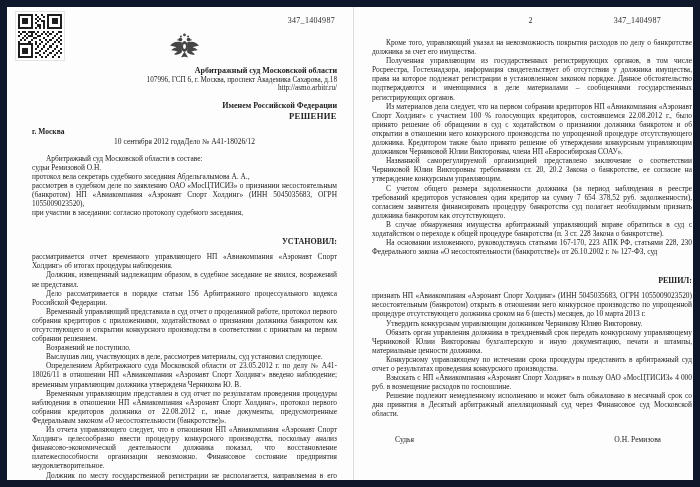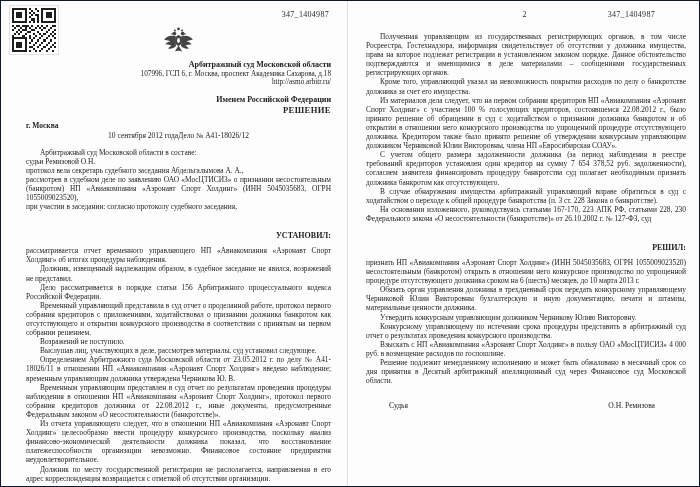--- a/index.html
+++ b/index.html
@@ -1,19 +1,19 @@
 <!DOCTYPE html>
 <html lang="ru"><head>
 <meta charset="utf-8">
 <style>
   html,body { margin:0; padding:0; background:#e9e9e9; }
   .sheet {
     position:relative; width:700px; height:487px; margin:0 auto;
     background:#fefefe; overflow:hidden; box-sizing:border-box;
-    border:1px solid #0f172a;
+    border:7px solid #0f172a;
     font-family:"Liberation Serif", serif; color:#222;
   }
   .page { position:absolute; top:0; bottom:0; background:#fdfdfd; box-sizing:border-box; }
   .page-left  { left:0; width:347px; border-right:1px solid #dedede; padding:0 16px 0 25px; }
   .page-right { left:347px; width:353px; padding:0 15px 0 18px; }
 
   .stamp { position:absolute; top:9px; font-size:8px; letter-spacing:.3px; color:#2a2a2a; }
   .stamp-left  { right:18px; }
   .stamp-right { right:46px; }
   .page-num { position:absolute; top:9px; left:0; width:100%; text-align:center; font-size:8px; color:#2a2a2a; }
@@ -135,34 +135,35 @@
       <p class="ind">Должник по месту государственной регистрации не располагается, направляемая в его адрес корреспонденция возвращается с отметкой об отсутствии организации.</p>
     </div>
   </div>
 
   <div class="page page-right">
 
     <div class="page-num">2</div>
     <div class="stamp stamp-right">347_1404987</div>
 
     <div class="body-text right-body">
+      <p class="ind">Кроме того, управляющий указал на невозможность покрытия расходов по делу о банкротстве должника за счет его имущества.</p>
       <p class="ind">Полученная управляющим из государственных регистрирующих органов, в том числе Росреестра, Гостехнадзора, информация свидетельствует об отсутствии у должника имущества, права на которое подлежат регистрации в установленном законом порядке. Данное обстоятельство подтверждаются и имеющимися в деле материалами – сообщениями государственных регистрирующих органов.</p>
-      <p class="ind">Кроме того, управляющий указал на невозможность покрытия расходов по делу о банкротстве должника за счет его имущества.</p>
       <p class="ind">Из материалов дела следует, что на первом собрании кредиторов НП «Авиакомпания «Аэронавт Спорт Холдинг» с участием 100 % голосующих кредиторов, состоявшемся 22.08.2012 г., было принято решение об обращении в суд с ходатайством о признании должника банкротом и об открытии в отношении него конкурсного производства по упрощенной процедуре отсутствующего должника. Кредитором также было принято решение об утверждении конкурсным управляющим должником Черниковой Юлии Викторовны, члена НП «Евросибирская СОАУ».</p>
+      <p class="ind">Названной саморегулируемой организацией представлено заключение о соответствии Черниковой Юлии Викторовны требованиям ст. 20, 20.2 Закона о банкротстве, ее согласие на утверждение конкурсным управляющим.</p>
       <p class="ind">С учетом общего размера задолженности должника (за период наблюдения в реестре требований кредиторов установлен один кредитор на сумму 7 654 378,52 руб. задолженности), согласием заявителя финансировать процедуру банкротства суд полагает необходимым признать должника банкротом как отсутствующего.</p>
       <p class="ind">В случае обнаружения имущества арбитражный управляющий вправе обратиться в суд с ходатайством о переходе к общей процедуре банкротства (п. 3 ст. 228 Закона о банкротстве).</p>
       <p class="ind">На основании изложенного, руководствуясь статьями 167-170, 223 АПК РФ, статьями 228, 230 Федерального закона «О несостоятельности (банкротстве)» от 26.10.2002 г. № 127-ФЗ, суд</p>
     </div>
 
     <div class="section-heading">РЕШИЛ:</div>
 
     <div class="body-text resolved" style="margin-top:0;">
       <p>признать НП «Авиакомпания «Аэронавт Спорт Холдинг» (ИНН 5045035683, ОГРН 1055009023520) несостоятельным (банкротом) открыть в отношении него конкурсное производство по упрощенной процедуре отсутствующего должника сроком на 6 (шесть) месяцев, до 10 марта 2013 г.</p>
+      <p class="ind">Утвердить конкурсным управляющим должником Черникову Юлию Викторовну.</p>
       <p class="ind">Обязать орган управления должника в трехдневный срок передать конкурсному управляющему Черниковой Юлии Викторовны бухгалтерскую и иную документацию, печати и штампы, материальные ценности должника.</p>
-      <p class="ind">Утвердить конкурсным управляющим должником Черникову Юлию Викторовну.</p>
       <p class="ind">Конкурсному управляющему по истечении срока процедуры представить в арбитражный суд отчет о результатах проведения конкурсного производства.</p>
       <p class="ind">Взыскать с НП «Авиакомпания «Аэронавт Спорт Холдинг» в пользу ОАО «МосЦТИСИЗ» 4 000 руб. в возмещение расходов по госпошлине.</p>
       <p class="ind">Решение подлежит немедленному исполнению и может быть обжаловано в месячный срок со дня принятия в Десятый арбитражный апелляционный суд через Финансовое суд Московской области.</p>
     </div>
 
     <div class="sign-row">
       <span class="judge">Судья</span>
       <span class="name">О.Н. Ремизова</span>
     </div>
   </div>

